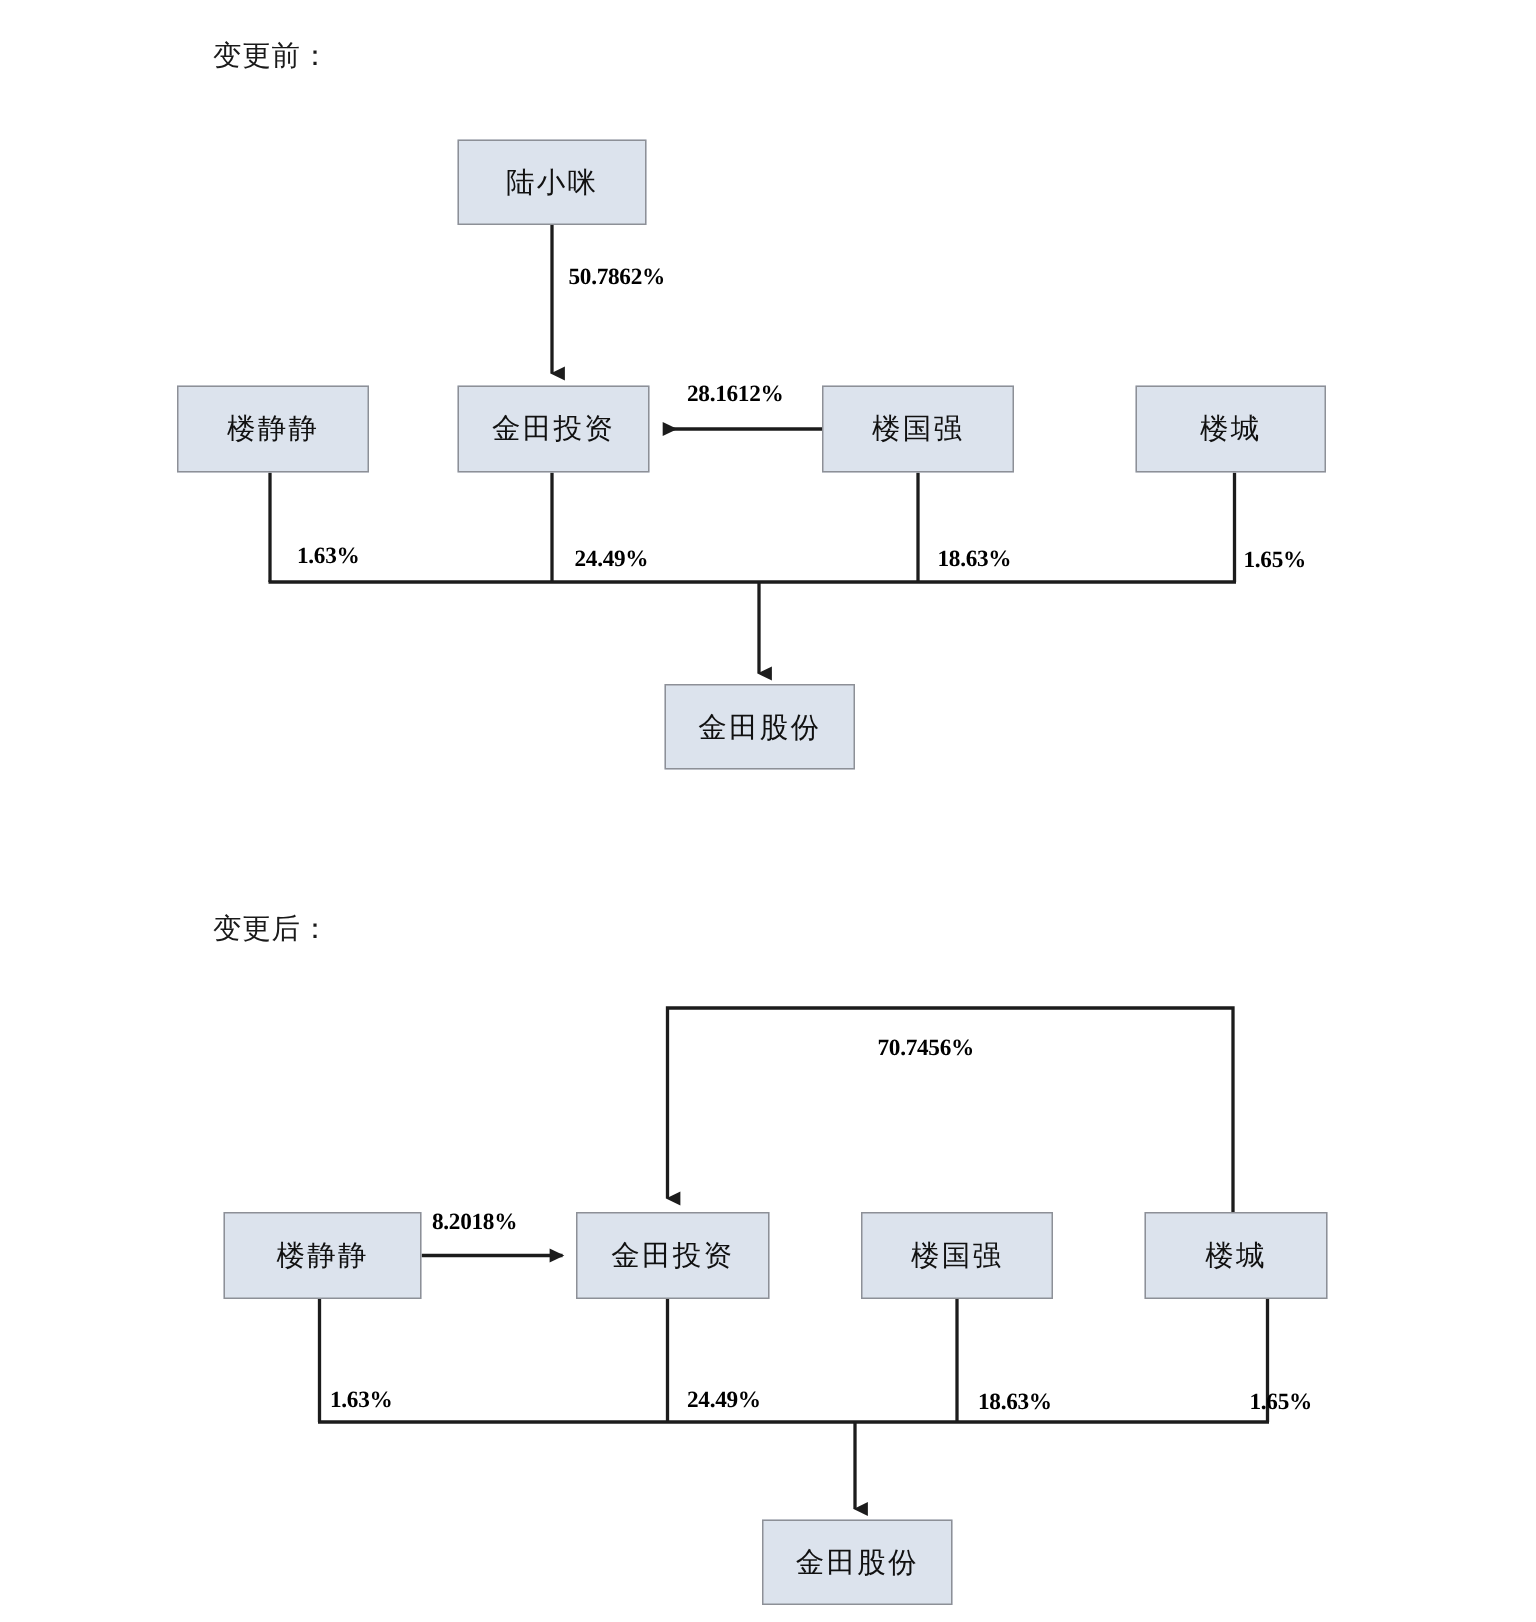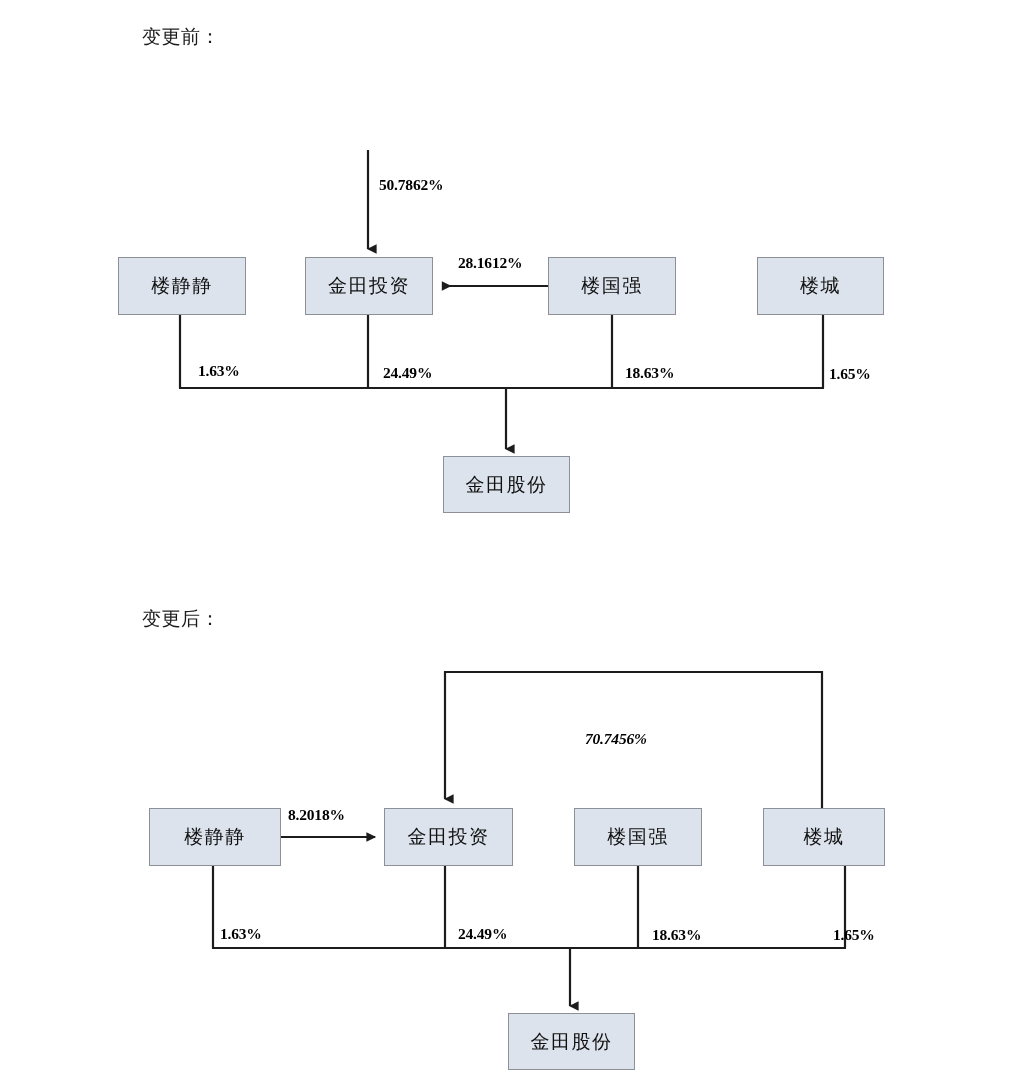--- a/index.html
+++ b/index.html
@@ -97,20 +97,23 @@
     <line x1="180" y1="315" x2="180" y2="388"></line>
     <line x1="368" y1="315" x2="368" y2="388"></line>
     <line x1="612" y1="315" x2="612" y2="388"></line>
     <line x1="823" y1="315" x2="823" y2="388"></line>
 
     <line x1="179" y1="388" x2="824" y2="388"></line>
 
     <line x1="506" y1="388" x2="506" y2="449" marker-end="url(#arrowDown)"></line>
   </svg>
 
+  <div class="node" style="left:305px; top:93px; width:126px; height:57px;">
+    <span>陆小咪</span>
+  </div>
 
   <div class="node" style="left:118px; top:257px; width:128px; height:58px;">
     <span>楼静静</span>
   </div>
 
   <div class="node" style="left:305px; top:257px; width:128px; height:58px;">
     <span>金田投资</span>
   </div>
 
   <div class="node" style="left:548px; top:257px; width:128px; height:58px;">
@@ -168,21 +171,21 @@
   </div>
 
   <div class="node" style="left:763px; top:808px; width:122px; height:58px;">
     <span>楼城</span>
   </div>
 
   <div class="node" style="left:508px; top:1013px; width:127px; height:57px;">
     <span>金田股份</span>
   </div>
 
-  <div class="edge-label" style="left:585px; top:730px;font-style:italic;">70.7456%</div>
+  <div class="edge-label" style="left:585px; top:690px;">70.7456%</div>
 
   <div class="edge-label" style="left:288px; top:806px;">8.2018%</div>
 
   <div class="edge-label" style="left:220px; top:925px;">1.63%</div>
 
   <div class="edge-label" style="left:458px; top:925px;">24.49%</div>
 
   <div class="edge-label" style="left:652px; top:926px;">18.63%</div>
 
   <div class="edge-label" style="left:833px; top:926px;">1.65%</div>

